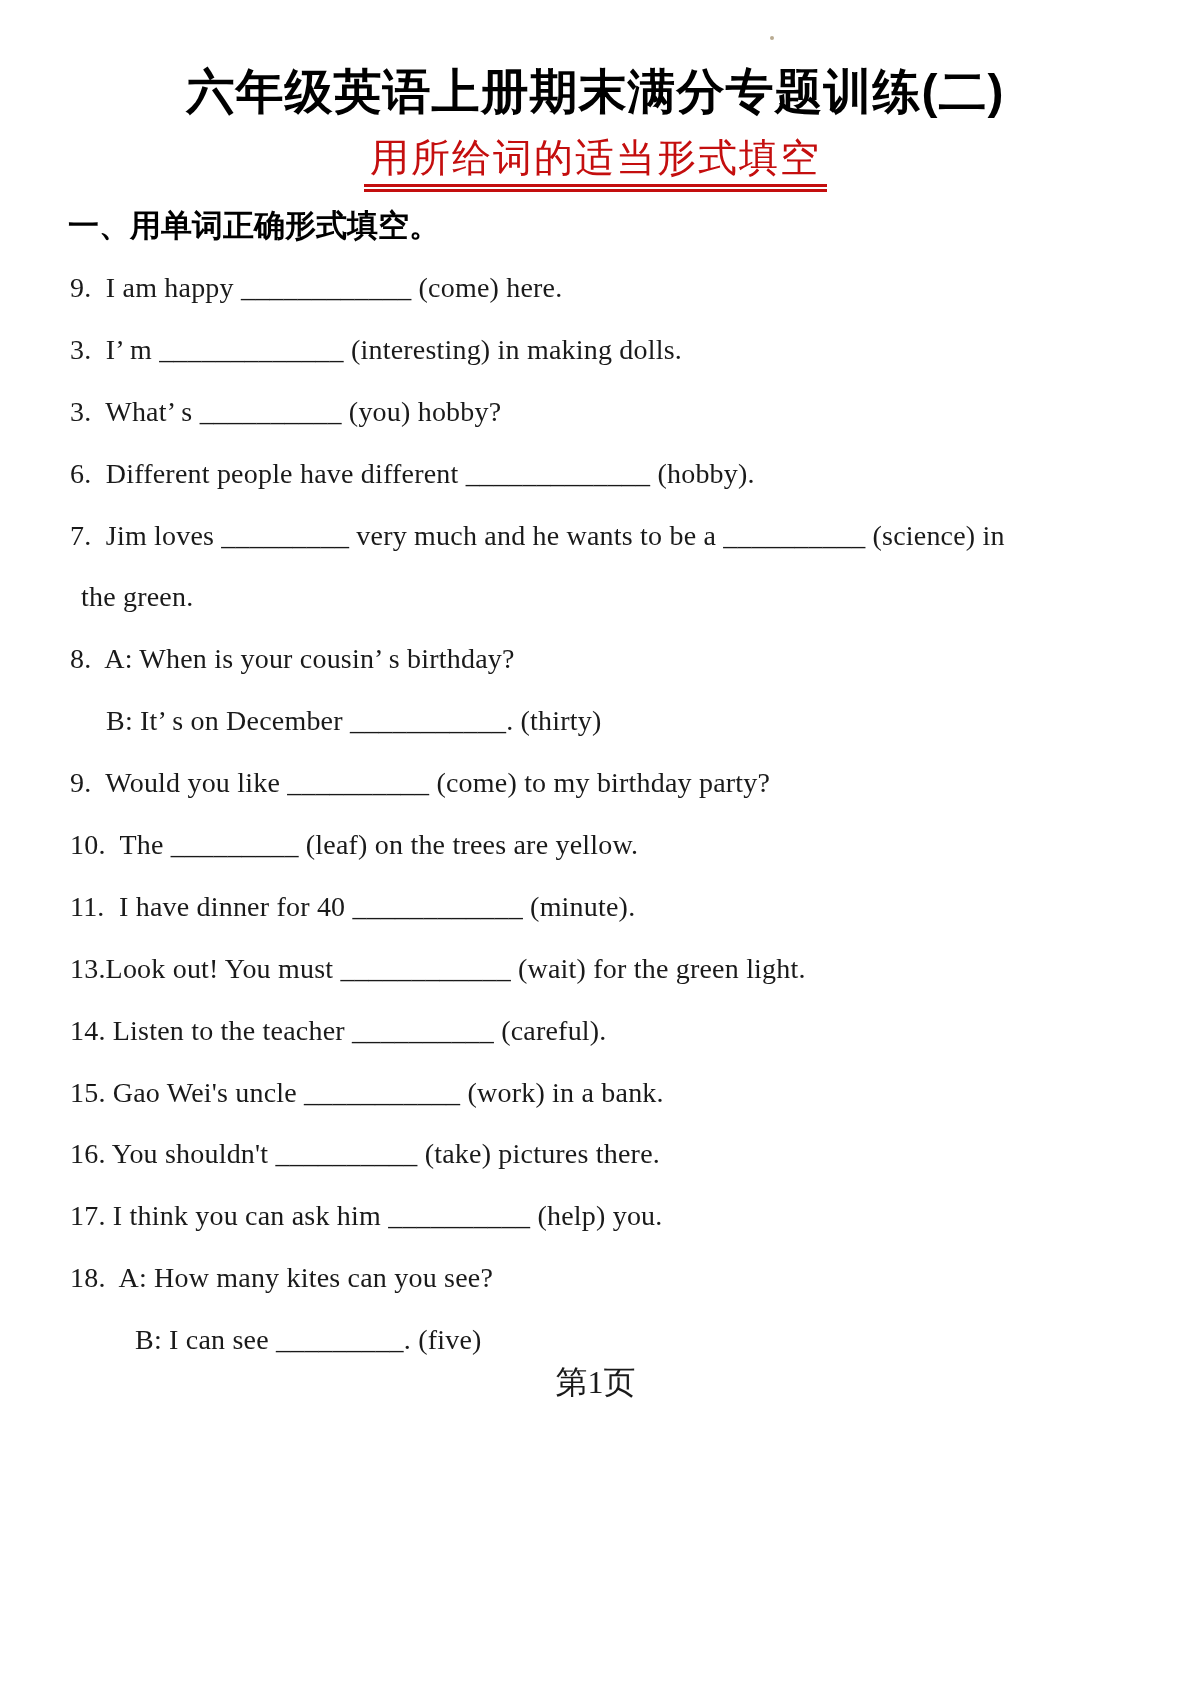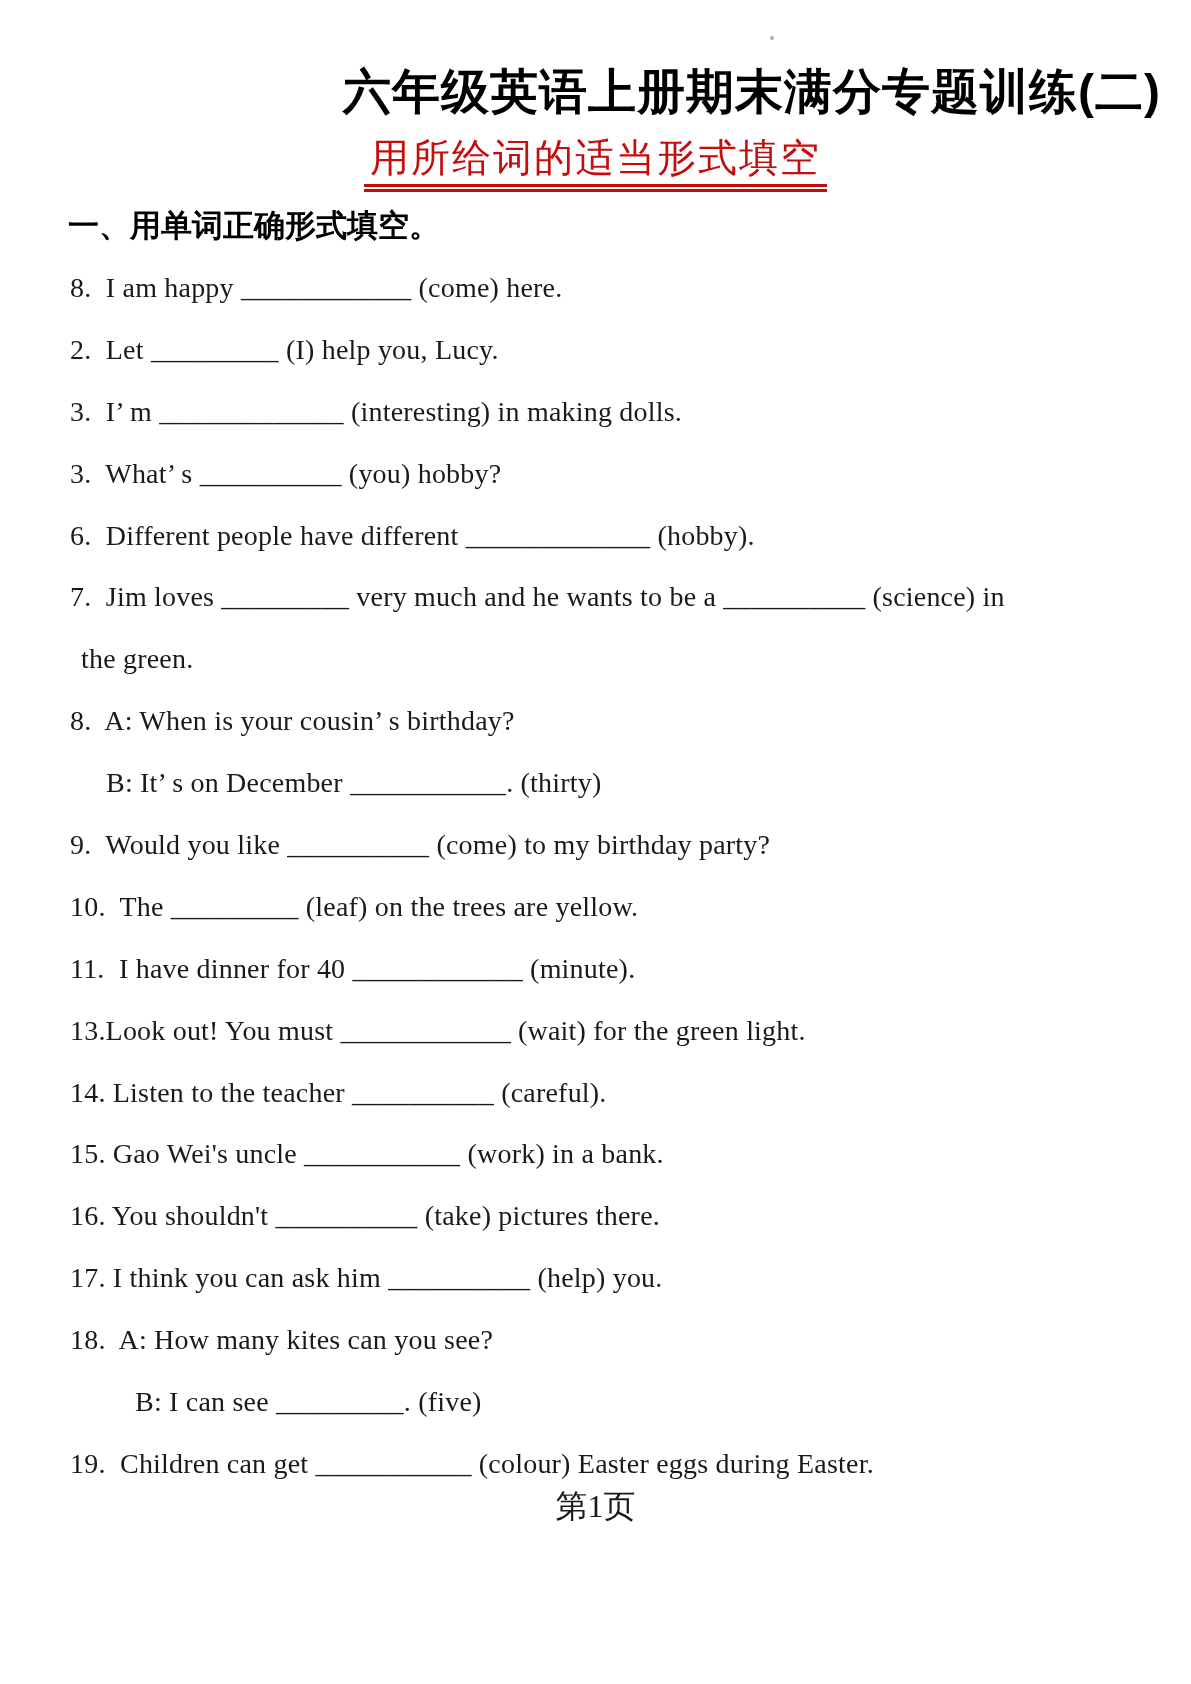--- a/index.html
+++ b/index.html
@@ -16,21 +16,21 @@
     position: absolute;
     left: 770px;
     top: 36px;
     width: 4px;
     height: 4px;
     border-radius: 50%;
     background: #b9ab92;
   }
   .title {
     margin: 66px 30px 0 30px;
-    text-align: right;
+    text-align: center;
     font-family: "Liberation Sans", sans-serif;
     font-weight: 900;
     font-size: 48px;
     line-height: 52px;
     color: #000000;
     letter-spacing: 1px;
   }
   .subtitle-row {
     text-align: center;
     margin-top: 18px;
@@ -84,35 +84,33 @@
 
 <h1 class="title">六年级英语上册期末满分专题训练(二)</h1>
 
 <div class="subtitle-row">
   <span class="subtitle">用所给词的适当形式填空</span>
 </div>
 
 <h2 class="section-heading">一、用单词正确形式填空。</h2>
 
 <div class="exercise-list">
-    <div class="line indent-0">8.  I am happy ____________ (come) here.</div>
-    <div class="line indent-0">2.  Let _________ (I) help you, Lucy.</div>
+    <div class="line indent-0">9.  I am happy ____________ (come) here.</div>
     <div class="line indent-0">3.  I’ m _____________ (interesting) in making dolls.</div>
     <div class="line indent-0">3.  What’ s __________ (you) hobby?</div>
     <div class="line indent-0">6.  Different people have different _____________ (hobby).</div>
     <div class="line indent-0">7.  Jim loves _________ very much and he wants to be a __________ (science) in</div>
     <div class="line indent-1">the green.</div>
     <div class="line indent-0">8.  A: When is your cousin’ s birthday?</div>
     <div class="line indent-2">B: It’ s on December ___________. (thirty)</div>
     <div class="line indent-0">9.  Would you like __________ (come) to my birthday party?</div>
     <div class="line indent-0">10.  The _________ (leaf) on the trees are yellow.</div>
     <div class="line indent-0">11.  I have dinner for 40 ____________ (minute).</div>
     <div class="line indent-0">13.Look out! You must ____________ (wait) for the green light.</div>
     <div class="line indent-0">14. Listen to the teacher __________ (careful).</div>
     <div class="line indent-0">15. Gao Wei's uncle ___________ (work) in a bank.</div>
     <div class="line indent-0">16. You shouldn't __________ (take) pictures there.</div>
     <div class="line indent-0">17. I think you can ask him __________ (help) you.</div>
     <div class="line indent-0">18.  A: How many kites can you see?</div>
     <div class="line indent-3">B: I can see _________. (five)</div>
-    <div class="line indent-0">19.  Children can get ___________ (colour) Easter eggs during Easter.</div>
   </div>
 
 <div class="page-footer">第1页</div>
 
 </body></html>

